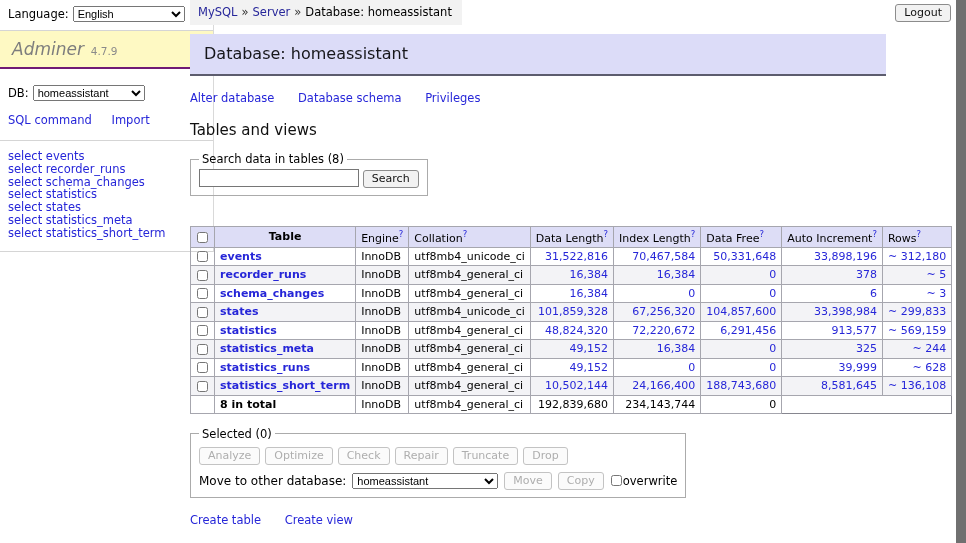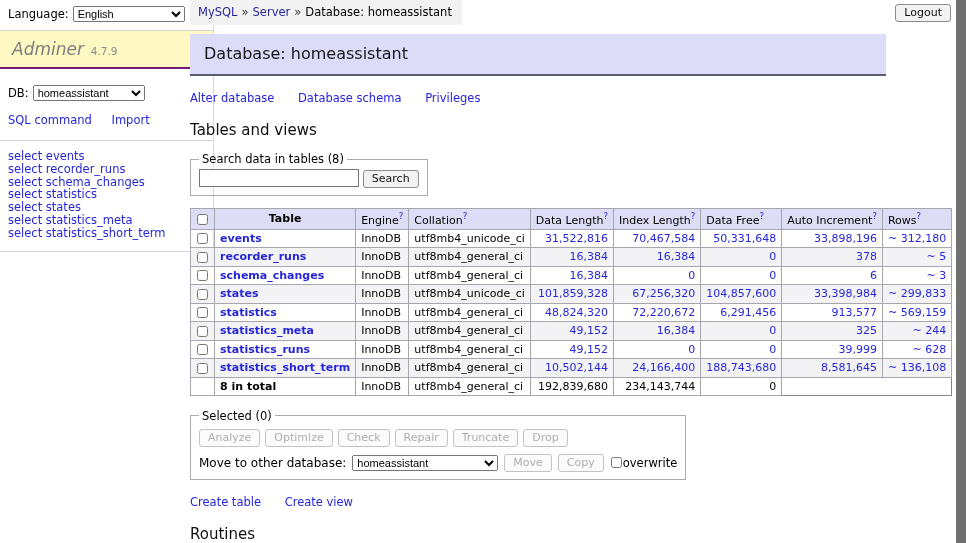--- a/index.html
+++ b/index.html
@@ -46,21 +46,21 @@
   .page-links a{margin-right:20px;}
   h3{font-size:15px;font-weight:normal;margin:16px 0 0;color:#101010;}
   
   fieldset{border:1px solid #ababab;margin:13px 0 0;padding:3px 8px 7px;width:-moz-fit-content;width:fit-content;}
   legend{font-size:11.5px;padding:0 3px;}
   .search-input{width:160px;height:18px;border:1px solid #767676;font-size:11px;padding:1px 3px;}
   button{font-family:"DejaVu Sans","Liberation Sans",sans-serif;font-size:11px;padding:1px 8px 2px;
     background:#f2f2f2;border:1px solid #8c8c8c;border-radius:3px;color:#111;}
   button.disabled{color:#aeaeae;border-color:#c3c3c3;background:#fbfbfb;}
   
-  table.db-tables{border-collapse:collapse;border:1px solid var(--outerborder);margin-top:12px;font-size:11px;}
+  table.db-tables{border-collapse:collapse;border:1px solid var(--outerborder);margin-top:30px;font-size:11px;}
   .db-tables th,.db-tables td{border:1px solid var(--cellborder);padding:2px 5px;white-space:nowrap;height:13px;}
   .db-tables thead th{background:var(--theadbg);font-weight:normal;text-align:left;}
   .db-tables thead th.th-name{font-weight:bold;text-align:center;min-width:112px;}
   sup.help{color:var(--link);font-size:8.5px;}
   .cb-cell{text-align:center;width:18px;}
   input[type=checkbox]{width:11px;height:11px;margin:1px;vertical-align:middle;}
   td.col-name a{font-weight:bold;}
   td.col-engine{min-width:40px;}
   td.col-collation{min-width:98px;}
   td.num{text-align:right;color:var(--link);}

